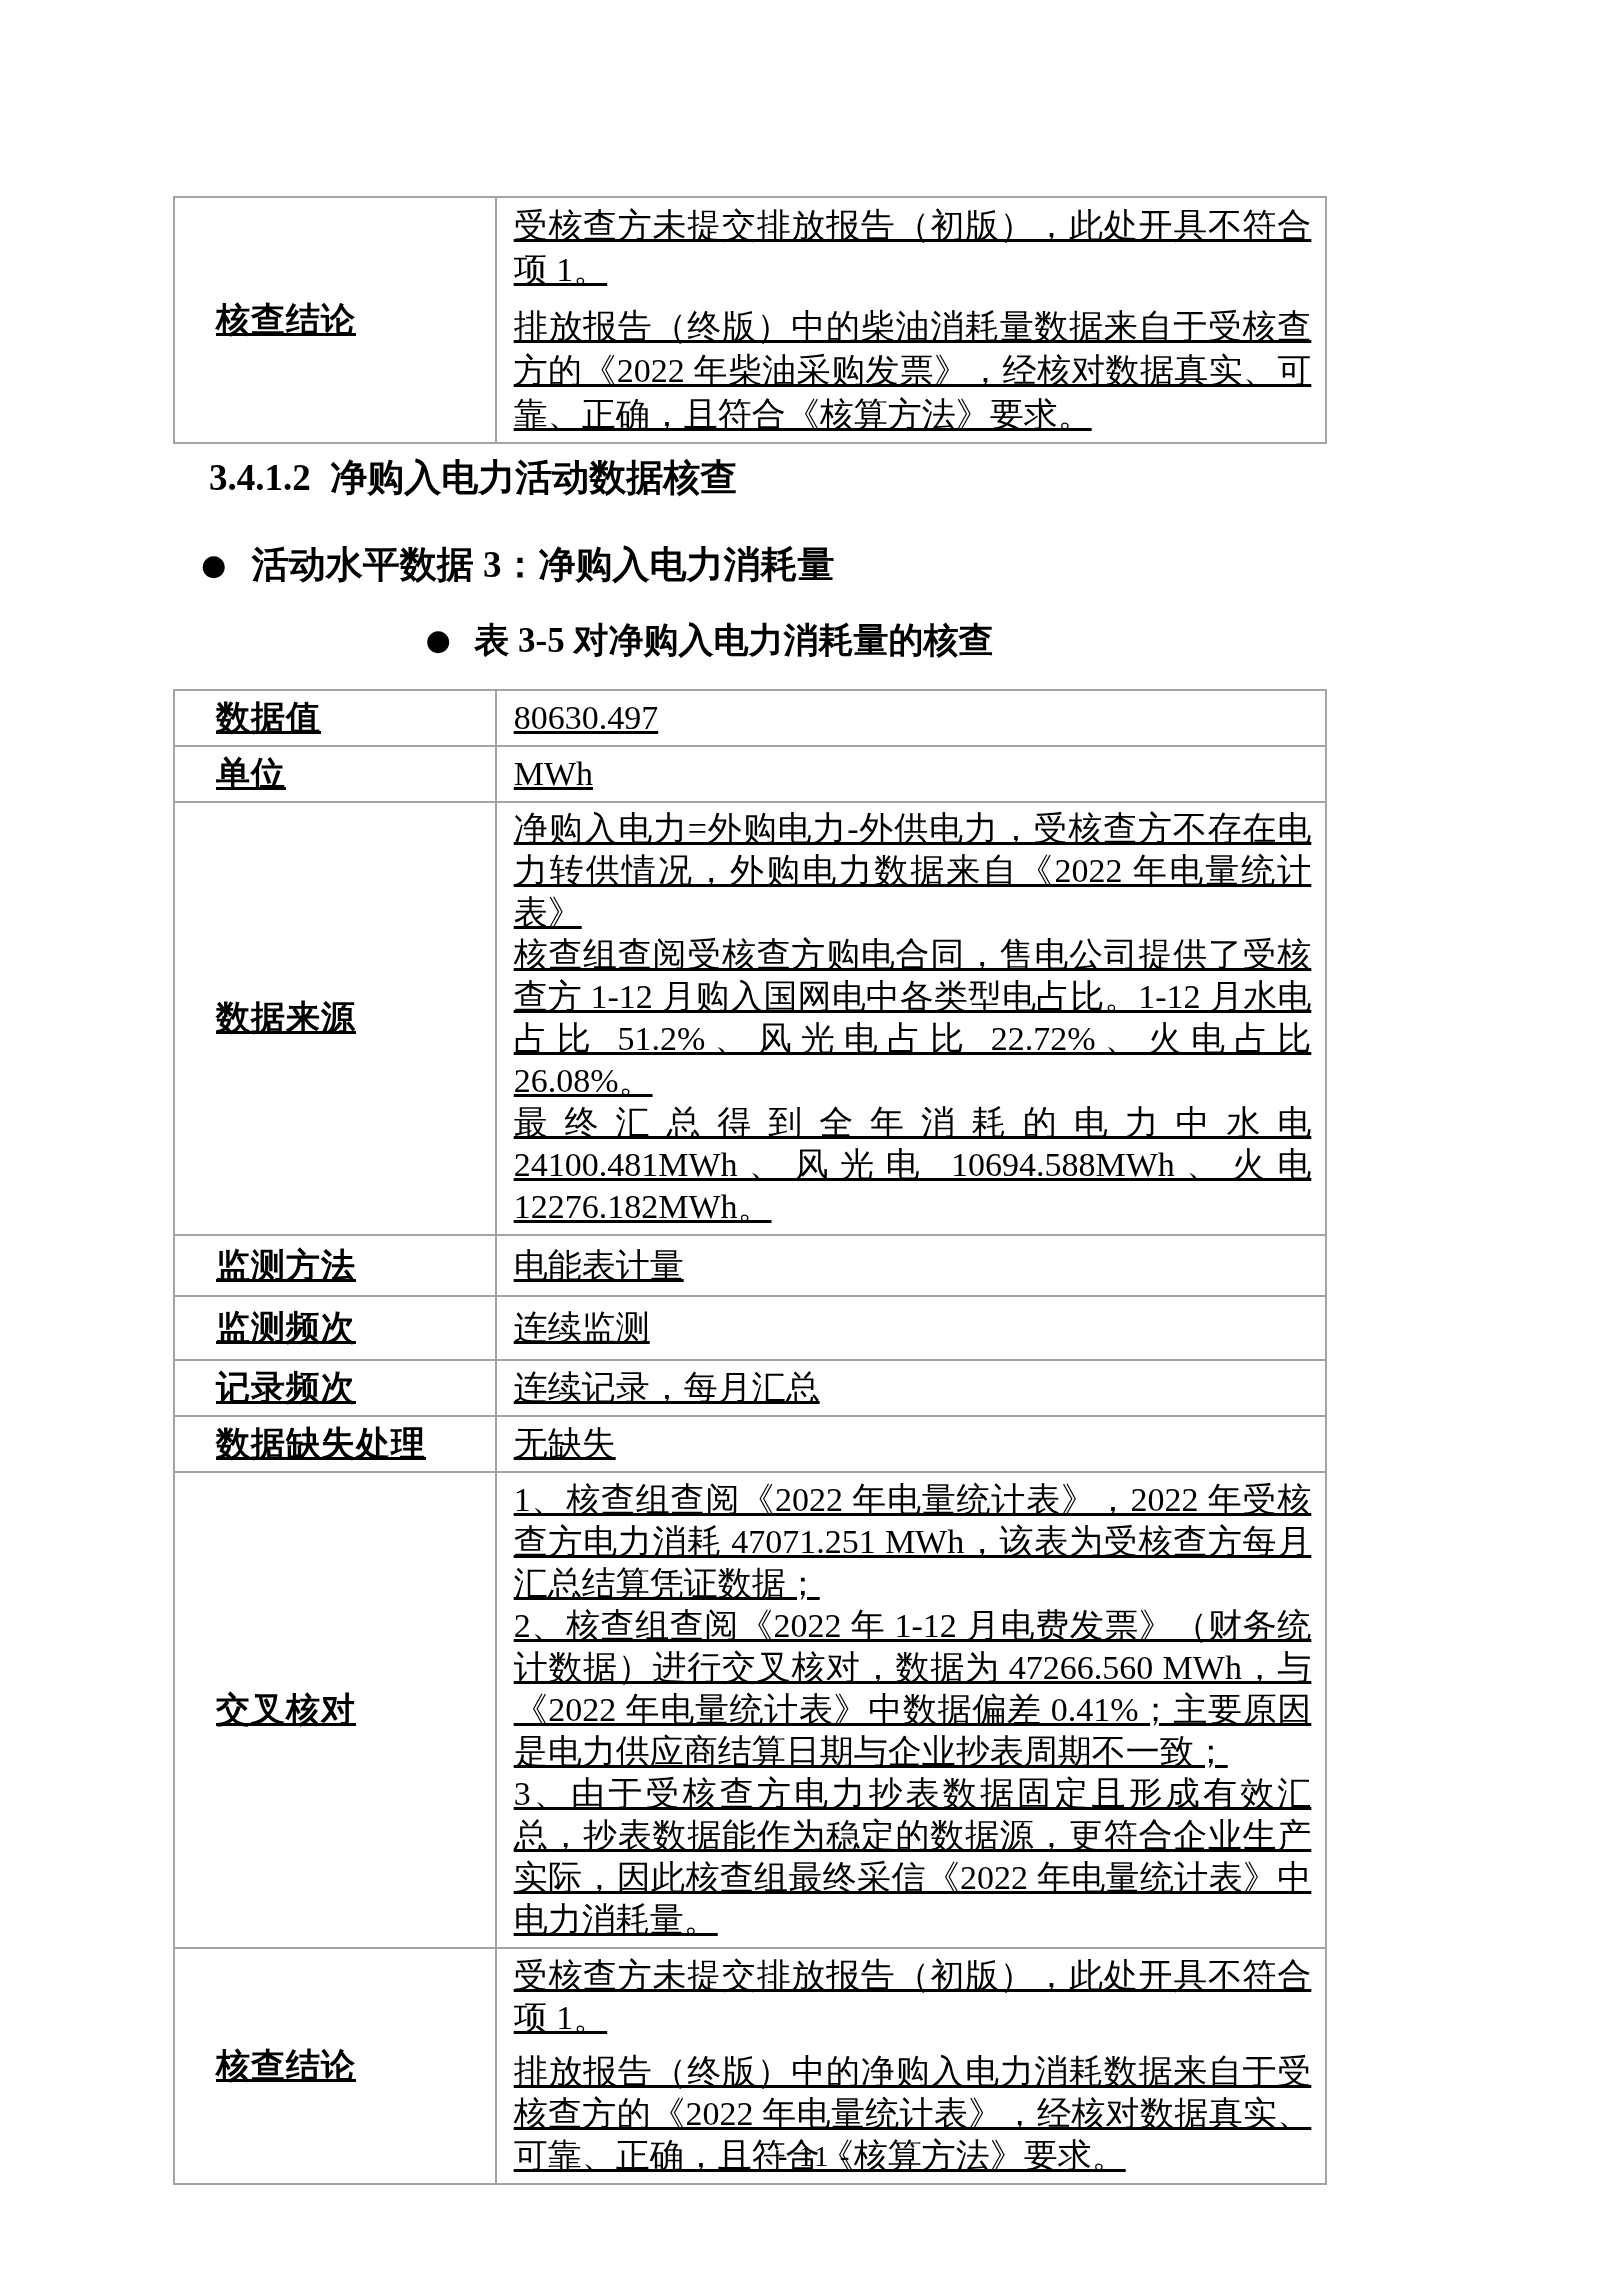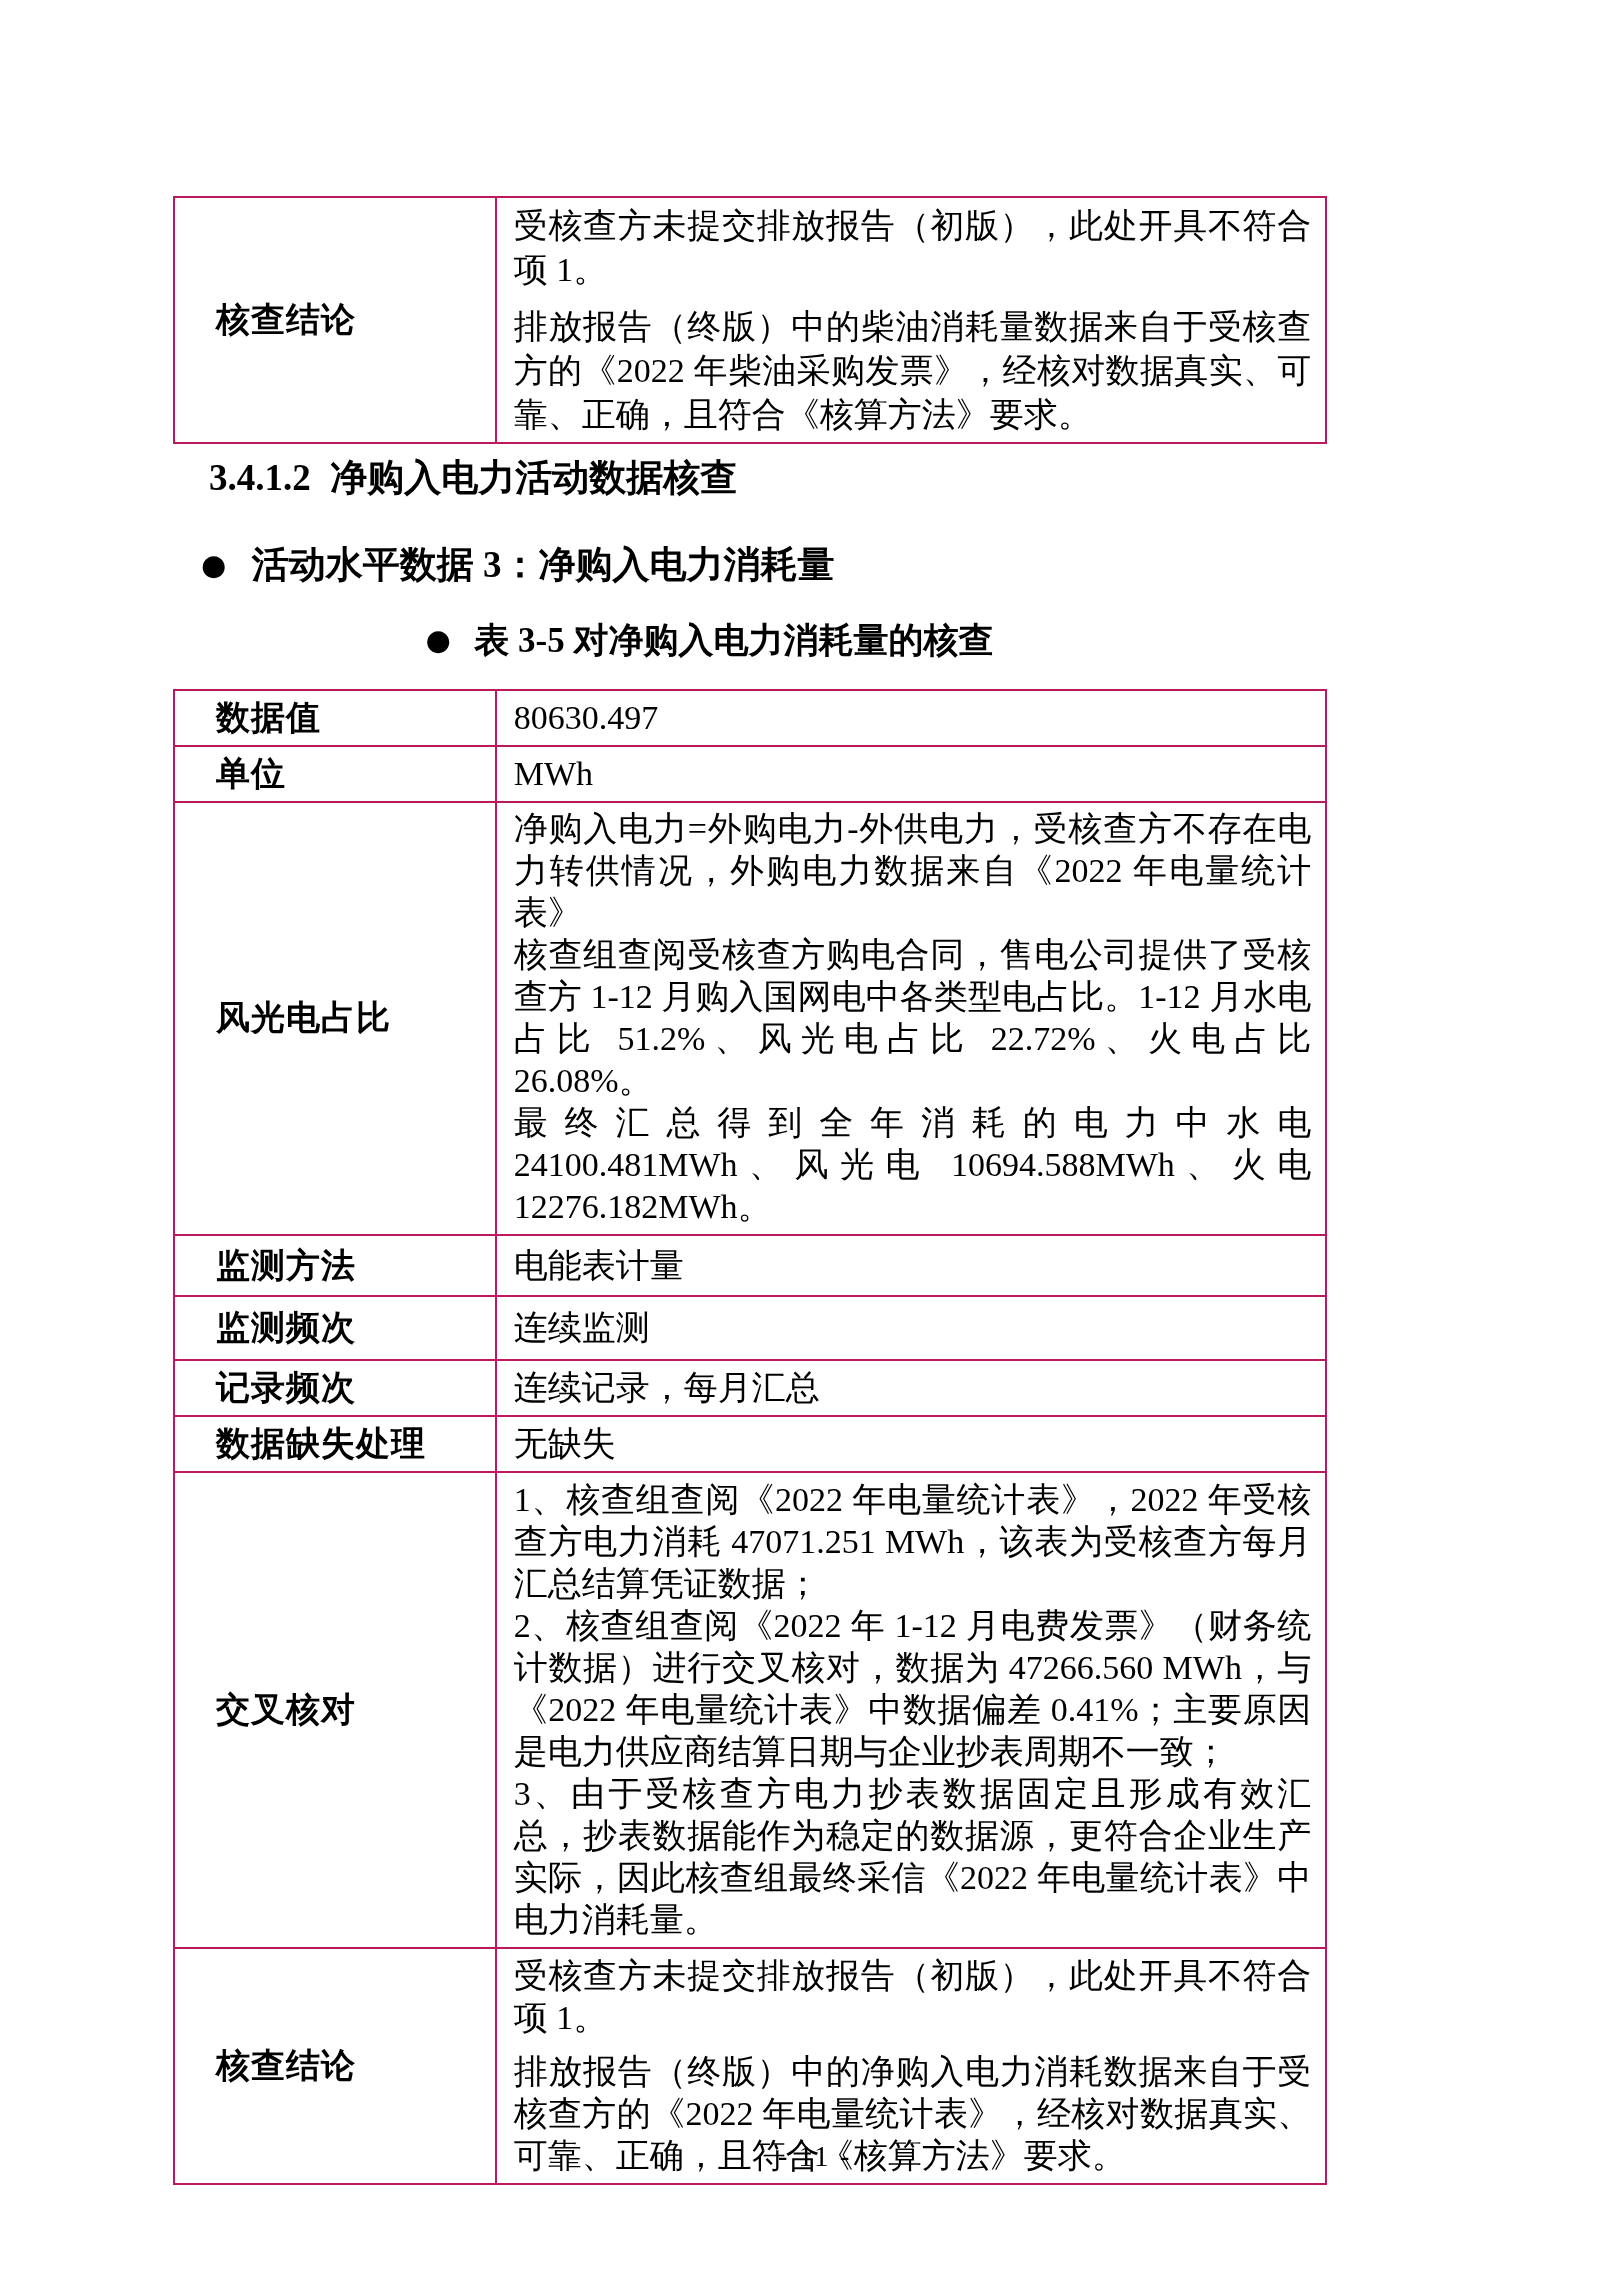--- a/index.html
+++ b/index.html
@@ -13,23 +13,24 @@
     overflow:hidden;
   }
   table.vtable{
     position:absolute;left:173px;width:1153px;
     border-collapse:collapse;table-layout:fixed;
     border:2.9px solid #000;
   }
   .t1{top:196px;}
   .t2{top:689px;}
   table.vtable td{
-    border:2px solid #be185d;
+    border:2px solid #a3a3a3;
     vertical-align:middle;
     font-size:34px;
+    text-decoration:underline;
   }
   td.label{
     font-weight:bold;
     padding:2px 5.9px 2px 41px;
     font-family:"Liberation Sans","DejaVu Sans",sans-serif;
     letter-spacing:1px;
   }
   td.content{
     padding:5.9px 13.7px 5.9px 16.7px;
   }
@@ -136,21 +137,21 @@
         <p>80630.497</p>
       </td>
     </tr>
     <tr class="rh50">
       <td class="label">单位</td>
       <td class="content">
         <p>MWh</p>
       </td>
     </tr>
     <tr class="rh308">
-      <td class="label">风光电占比</td>
+      <td class="label">数据来源</td>
       <td class="content">
         <p>净购入电力=外购电力-外供电力，受核查方不存在电力转供情况，外购电力数据来自《2022 年电量统计表》</p>
         <p>核查组查阅受核查方购电合同，售电公司提供了受核查方 1-12 月购入国网电中各类型电占比。1-12 月水电占比 51.2%、风光电占比 22.72%、火电占比 26.08%。</p>
         <p>最终汇总得到全年消耗的电力中水电 24100.481MWh、风光电 10694.588MWh、火电 12276.182MWh。</p>
       </td>
     </tr>
     <tr class="rh62">
       <td class="label">监测方法</td>
       <td class="content">
         <p>电能表计量</p>

